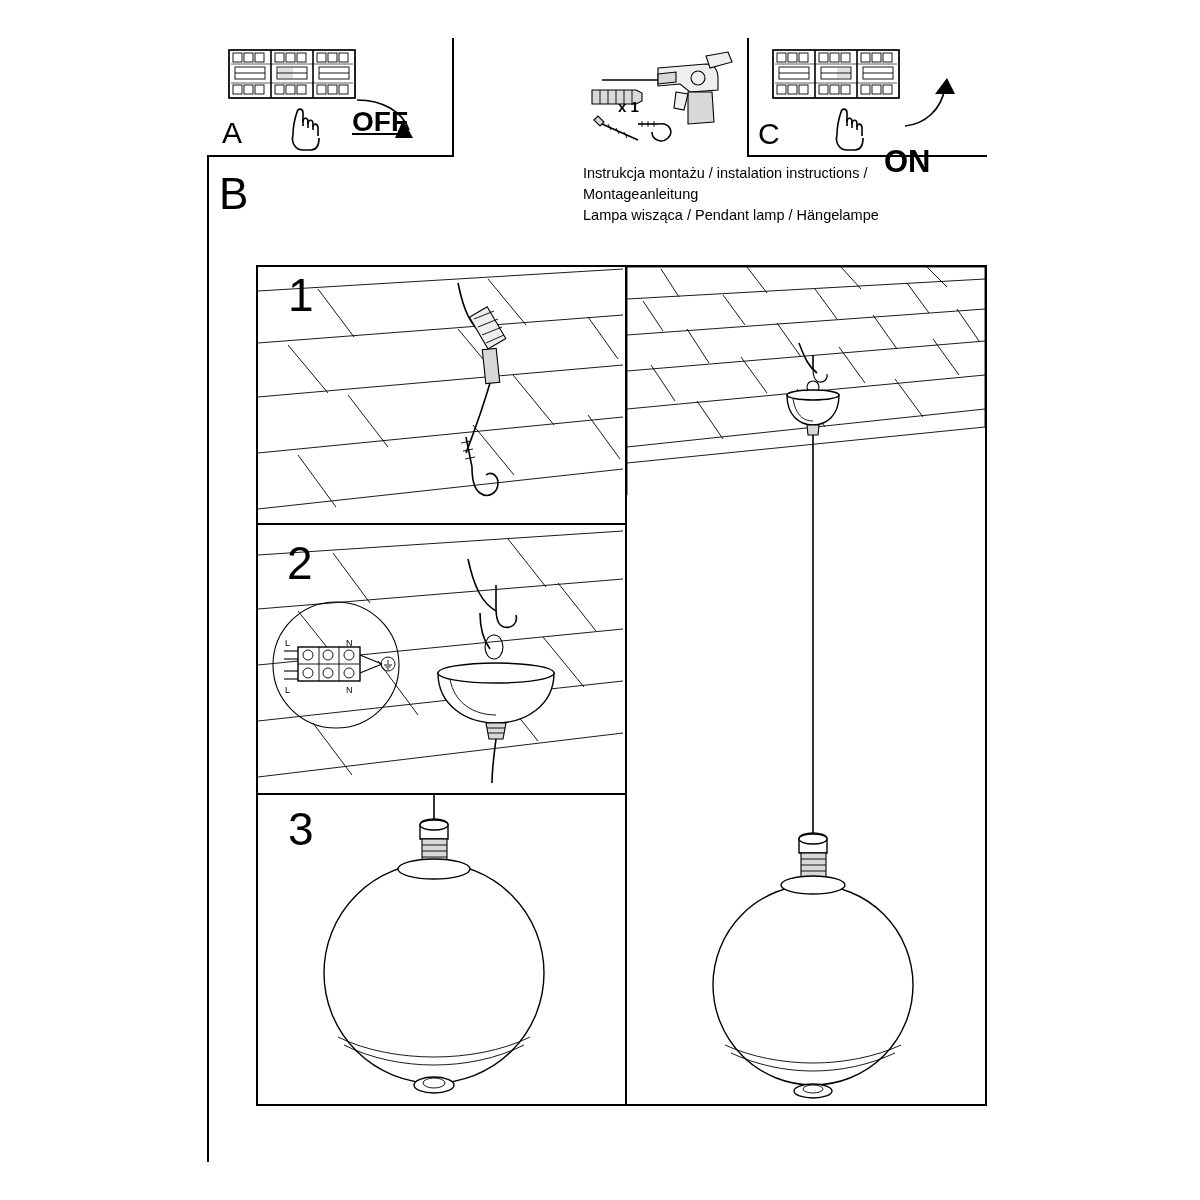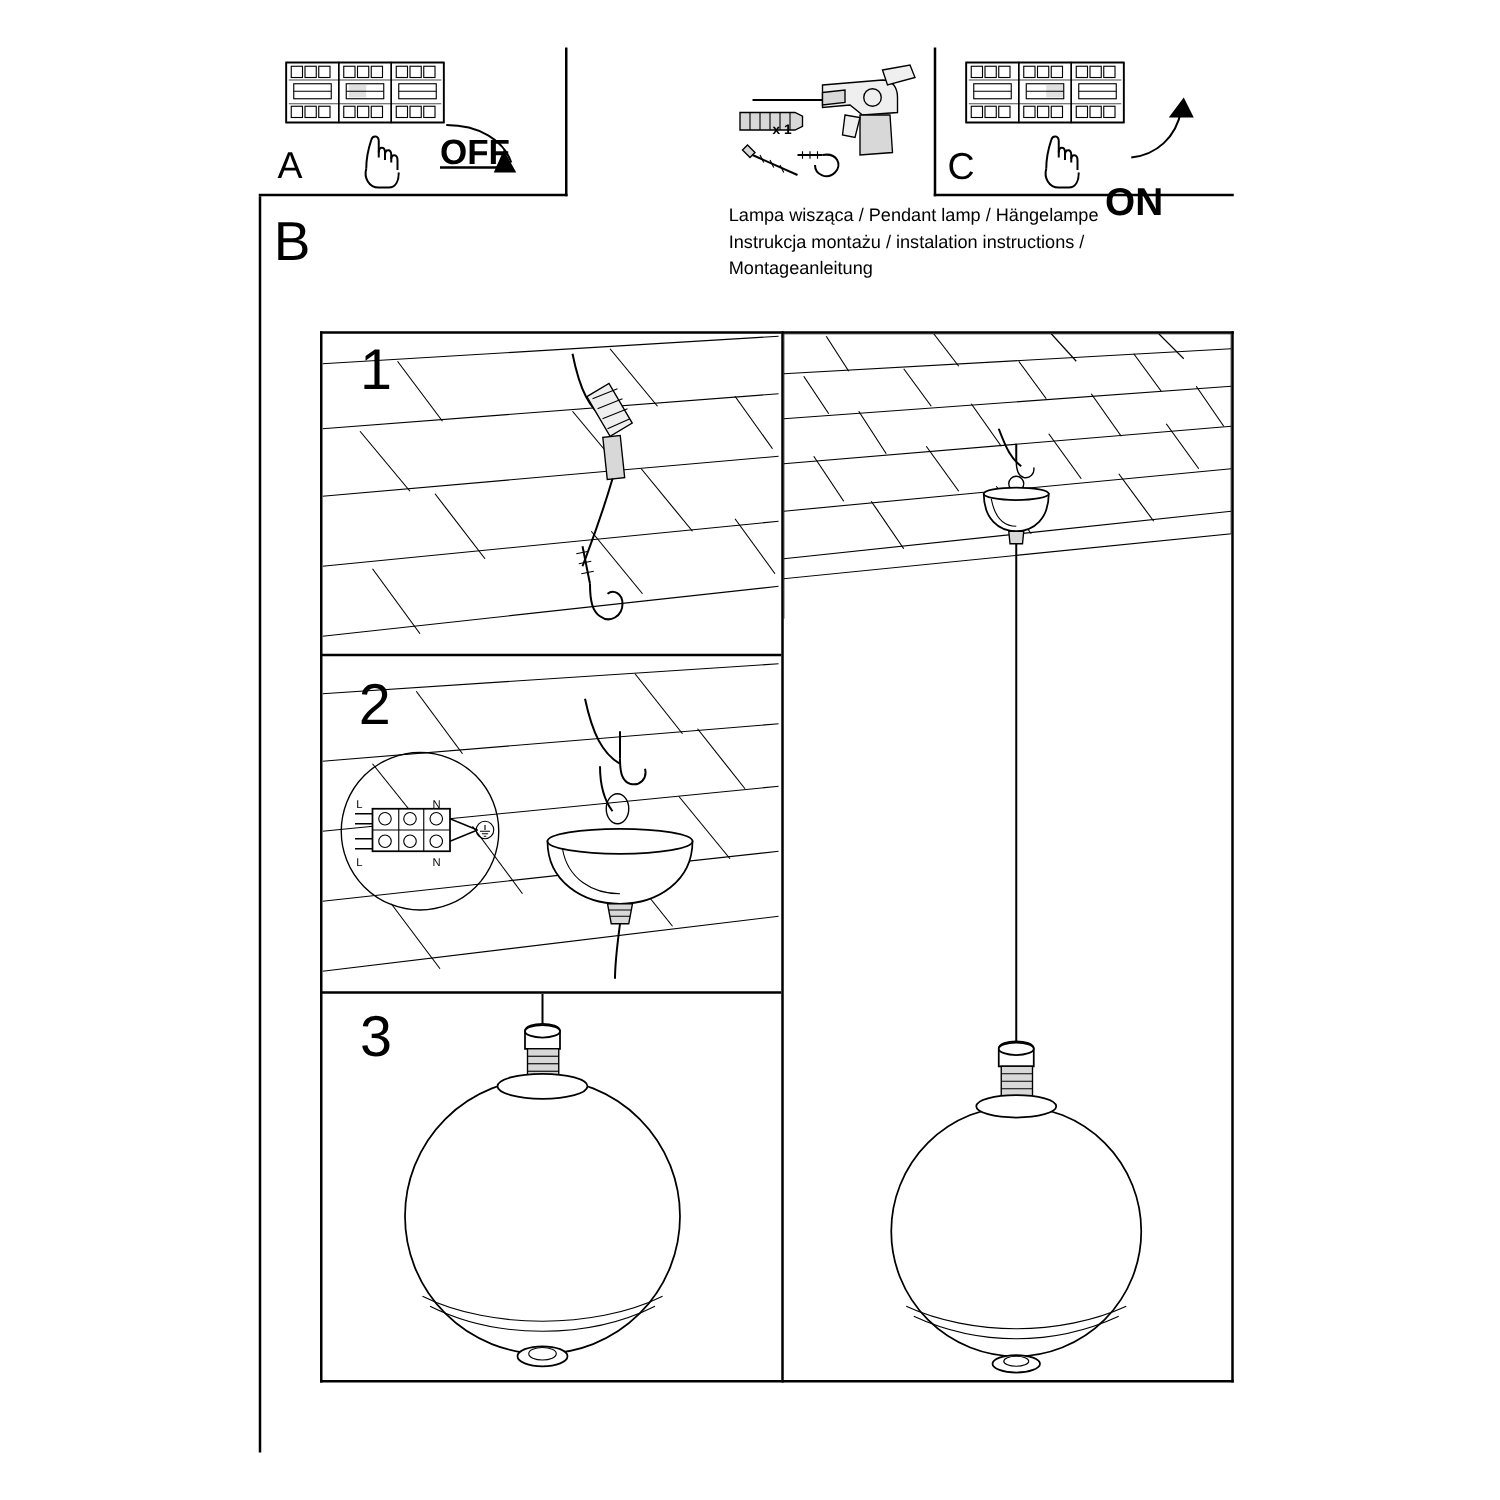--- a/index.html
+++ b/index.html
@@ -65,21 +65,21 @@
     font-weight: bold;
     margin-top: 38px;
   }
   
   #panel-tools {
     left: 580px; top: 38px;
     width: 167px; height: 119px;
   }
   #tools-x1 {
     left: 618px; top: 99px;
-    font-size: 11px;
+    font-size: 15px;
     font-weight: bold;
   }
   
   #caption {
     left: 583px; top: 163px;
     width: 400px;
     font-size: 14.5px;
     line-height: 1.45;
   }
   
@@ -314,22 +314,22 @@
       <g>
         <path d="M156 88 C176 86 192 72 196 50" class="stroke" stroke-width="4"></path>
         <path d="M186 56 L198 40 L206 56 Z" class="fill-blk"></path>
       </g>
     </svg>
   </div>
   <div class="abs lbl" id="label-c">C</div>
   <div class="abs lbl" id="label-on">ON</div>
 
   <div class="abs" id="caption">
+    <div>Instrukcja montażu / instalation instructions / Montageanleitung</div>
     <div>Lampa wisząca / Pendant lamp / Hängelampe</div>
-    <div>Instrukcja montażu / instalation instructions / Montageanleitung</div>
   </div>
 
   <div class="abs lbl" id="label-b">B</div>
   <div class="abs" id="main-frame"></div>
   <div class="abs" id="steps-col"></div>
   <div class="abs" id="right-col"></div>
   <div class="abs" id="col-divider"></div>
   <div class="abs step-divider" id="divider-1"></div>
   <div class="abs step-divider" id="divider-2"></div>
 

